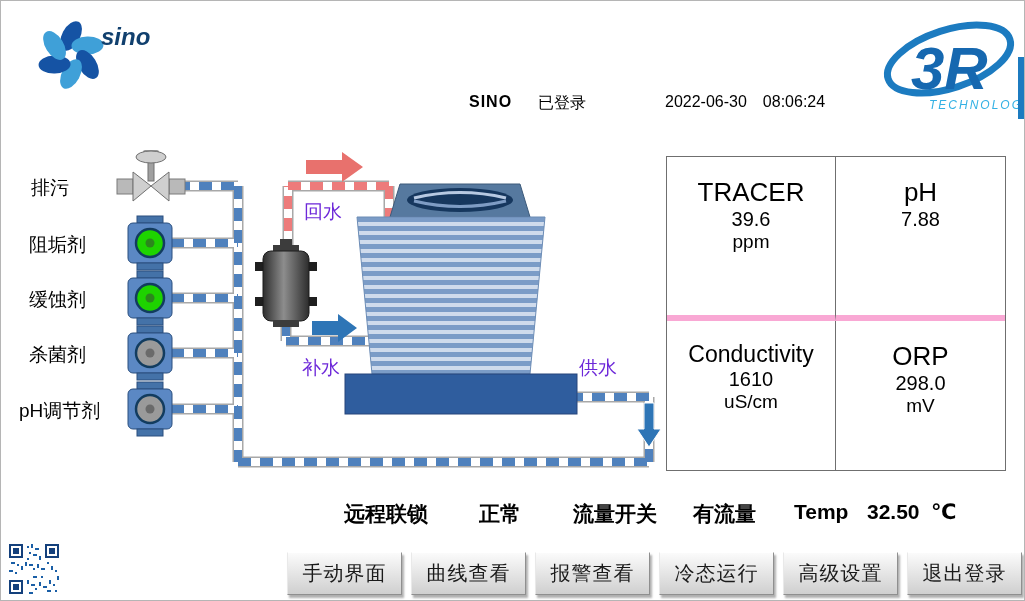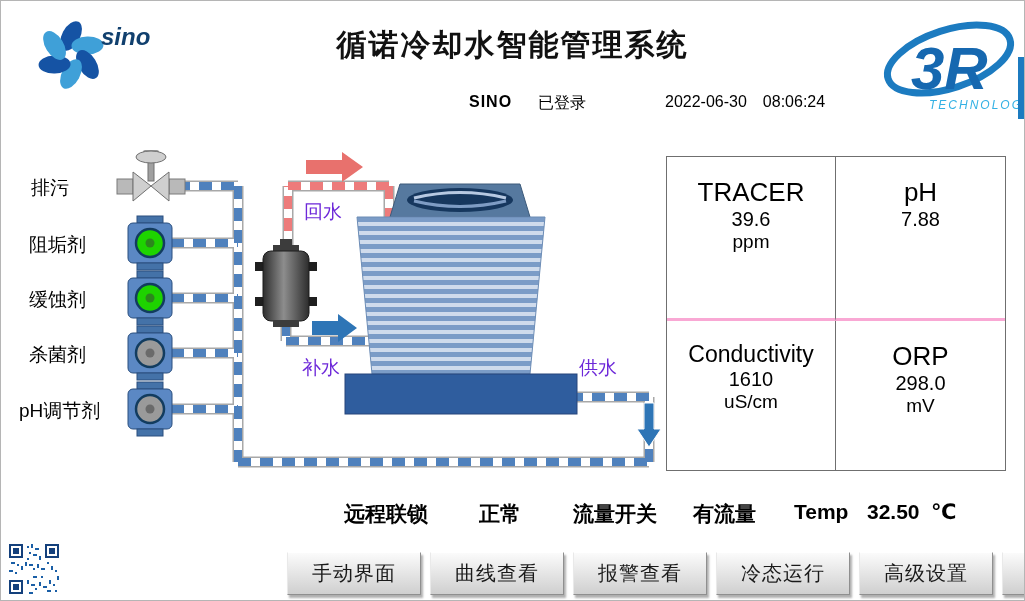--- a/index.html
+++ b/index.html
@@ -10,29 +10,29 @@
   .subitem{top:92px;font-size:16px;}
   .brand{left:468px;font-weight:bold;letter-spacing:1px;}
   .login{left:537px;}
   .dt{left:664px;display:flex;gap:16px;}
   .eq-label{font-size:19px;color:#000;white-space:nowrap;}
   .pipe-label{font-size:19px;color:#6d28d9;white-space:nowrap;}
   .panel{left:665px;top:155px;width:340px;height:315px;border:1px solid #6f6f6f;
          display:grid;grid-template-columns:1fr 1fr;grid-template-rows:164px 1fr;box-sizing:border-box;}
   .cell{display:flex;flex-direction:column;align-items:center;box-sizing:border-box;}
   .cell.c0{border-right:1px solid #6f6f6f;}
-  .cell.r0{border-bottom:3px solid #f9a8d4;}
+  .cell.r0{border-bottom:6px solid #f9a8d4;}
   .cell-name{margin-top:20px;font-size:26px;}
   .cell-name.small{font-size:23px;}
   .cell-value{font-size:20px;}
   .cell-unit{font-size:19px;}
   .status{top:499px;font-size:21px;font-weight:600;white-space:nowrap;}
   .status.lat{font-weight:600;}
   .btnrow{left:286px;top:551px;display:flex;gap:9px;}
-  .btn{width:134px;height:43px;font-size:20px;color:#1a1a1a;letter-spacing:1px;
+  .btn{width:115px;height:43px;font-size:20px;color:#1a1a1a;letter-spacing:1px;
        font-family:"Liberation Sans","DejaVu Sans",sans-serif;
        background:linear-gradient(180deg,#fbfbfb 0%,#e3e3e3 55%,#cfcfcf 100%);
        border:1px solid #8f8f8f;border-top-color:#ffffff;border-left-color:#e9e9e9;
        box-shadow:2px 3px 2px rgba(110,110,110,.55);
        display:flex;align-items:center;justify-content:center;padding:0;cursor:pointer;}
 </style>
 </head>
 <body>
 
 <div class="page">
@@ -61,21 +61,20 @@
 
   <svg class="abs" style="left:878px;top:6px" width="147" height="116" viewBox="0 0 147 116">
     <g transform="rotate(-18 70 52)">
       <ellipse cx="70" cy="52" rx="64" ry="29" fill="none" stroke="#1c7bc0" stroke-width="7"></ellipse>
     </g>
     <text x="32" y="82" font-size="60" font-style="italic" font-weight="bold" fill="#1668b0">3R</text>
     <text x="50" y="102" font-size="12" font-style="italic" letter-spacing="2" fill="#33b1e4">TECHNOLOGY</text>
     <rect x="139" y="50" width="8" height="62" fill="#1c7bc0"></rect>
   </svg>
 
-  <div class="abs title">循诺冷却水智能管理系统</div>
   <span class="abs subitem brand">SINO</span>
   <span class="abs subitem login">已登录</span>
   <div class="abs subitem dt">
     <span>2022-06-30</span>
     <span>08:06:24</span>
   </div>
 
   <svg class="abs" style="left:0;top:0" width="1025" height="601" viewBox="0 0 1025 601">
     <defs>
       <linearGradient id="vg" x1="0" y1="0" x2="1" y2="0">

